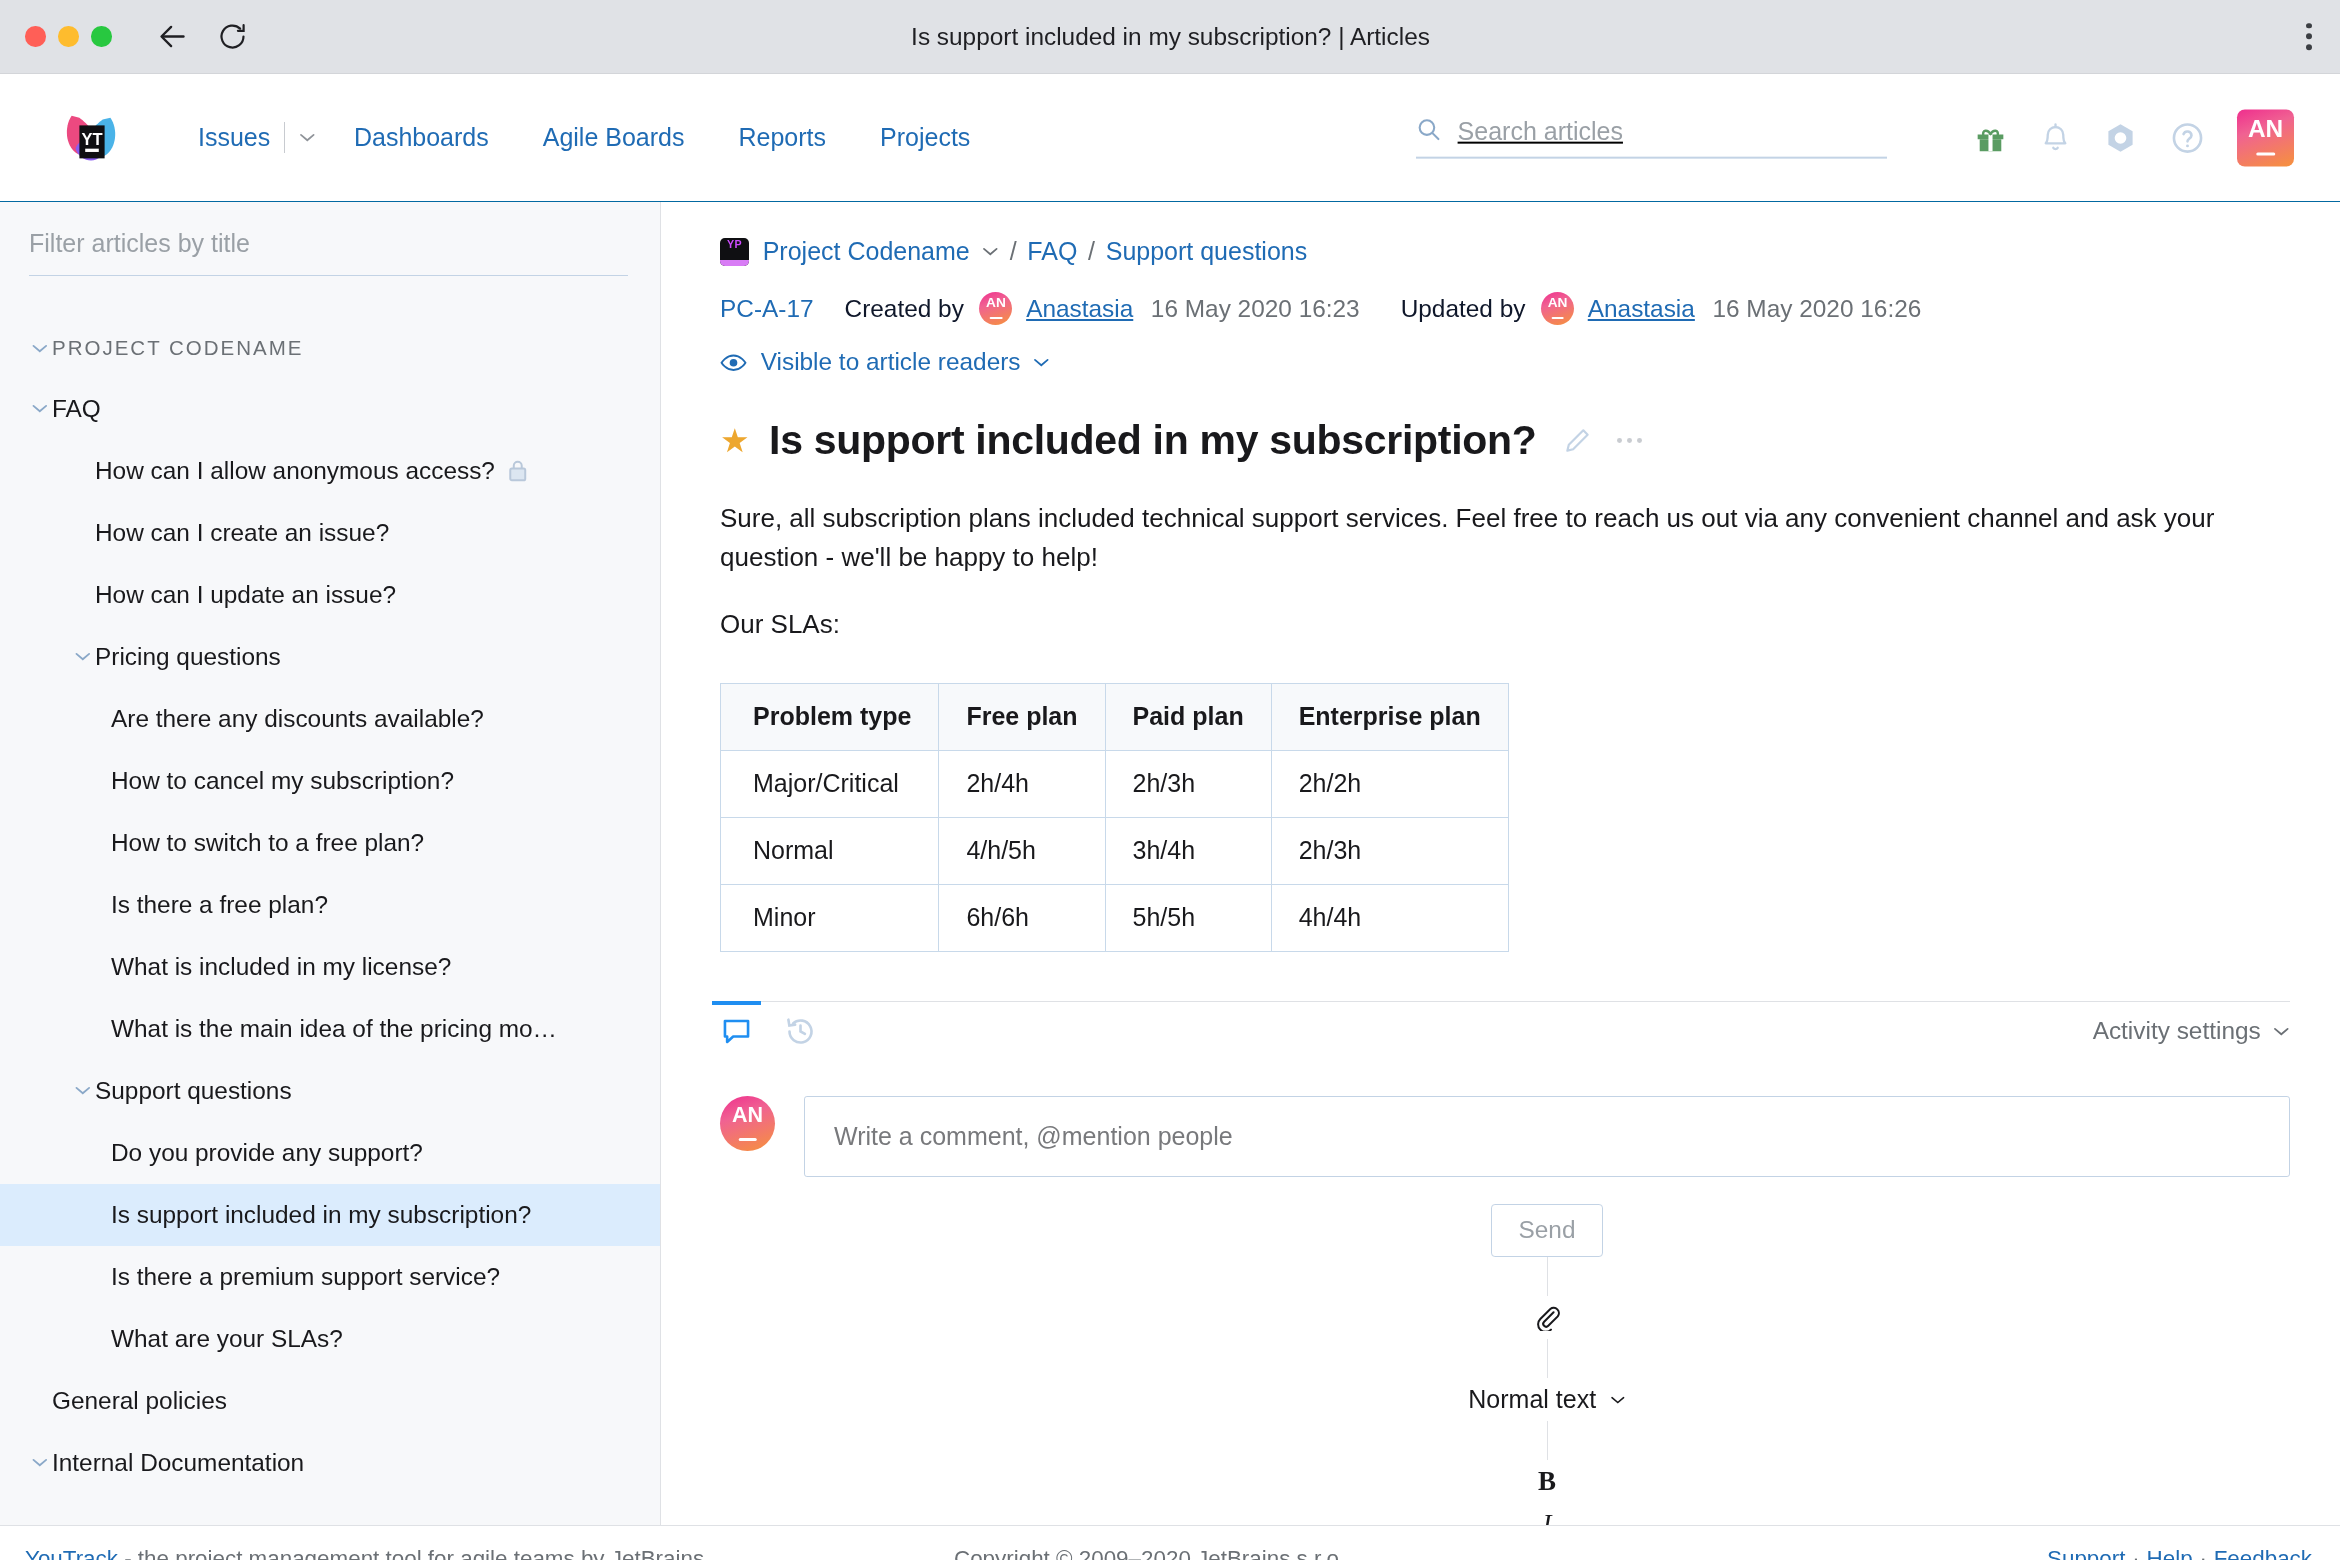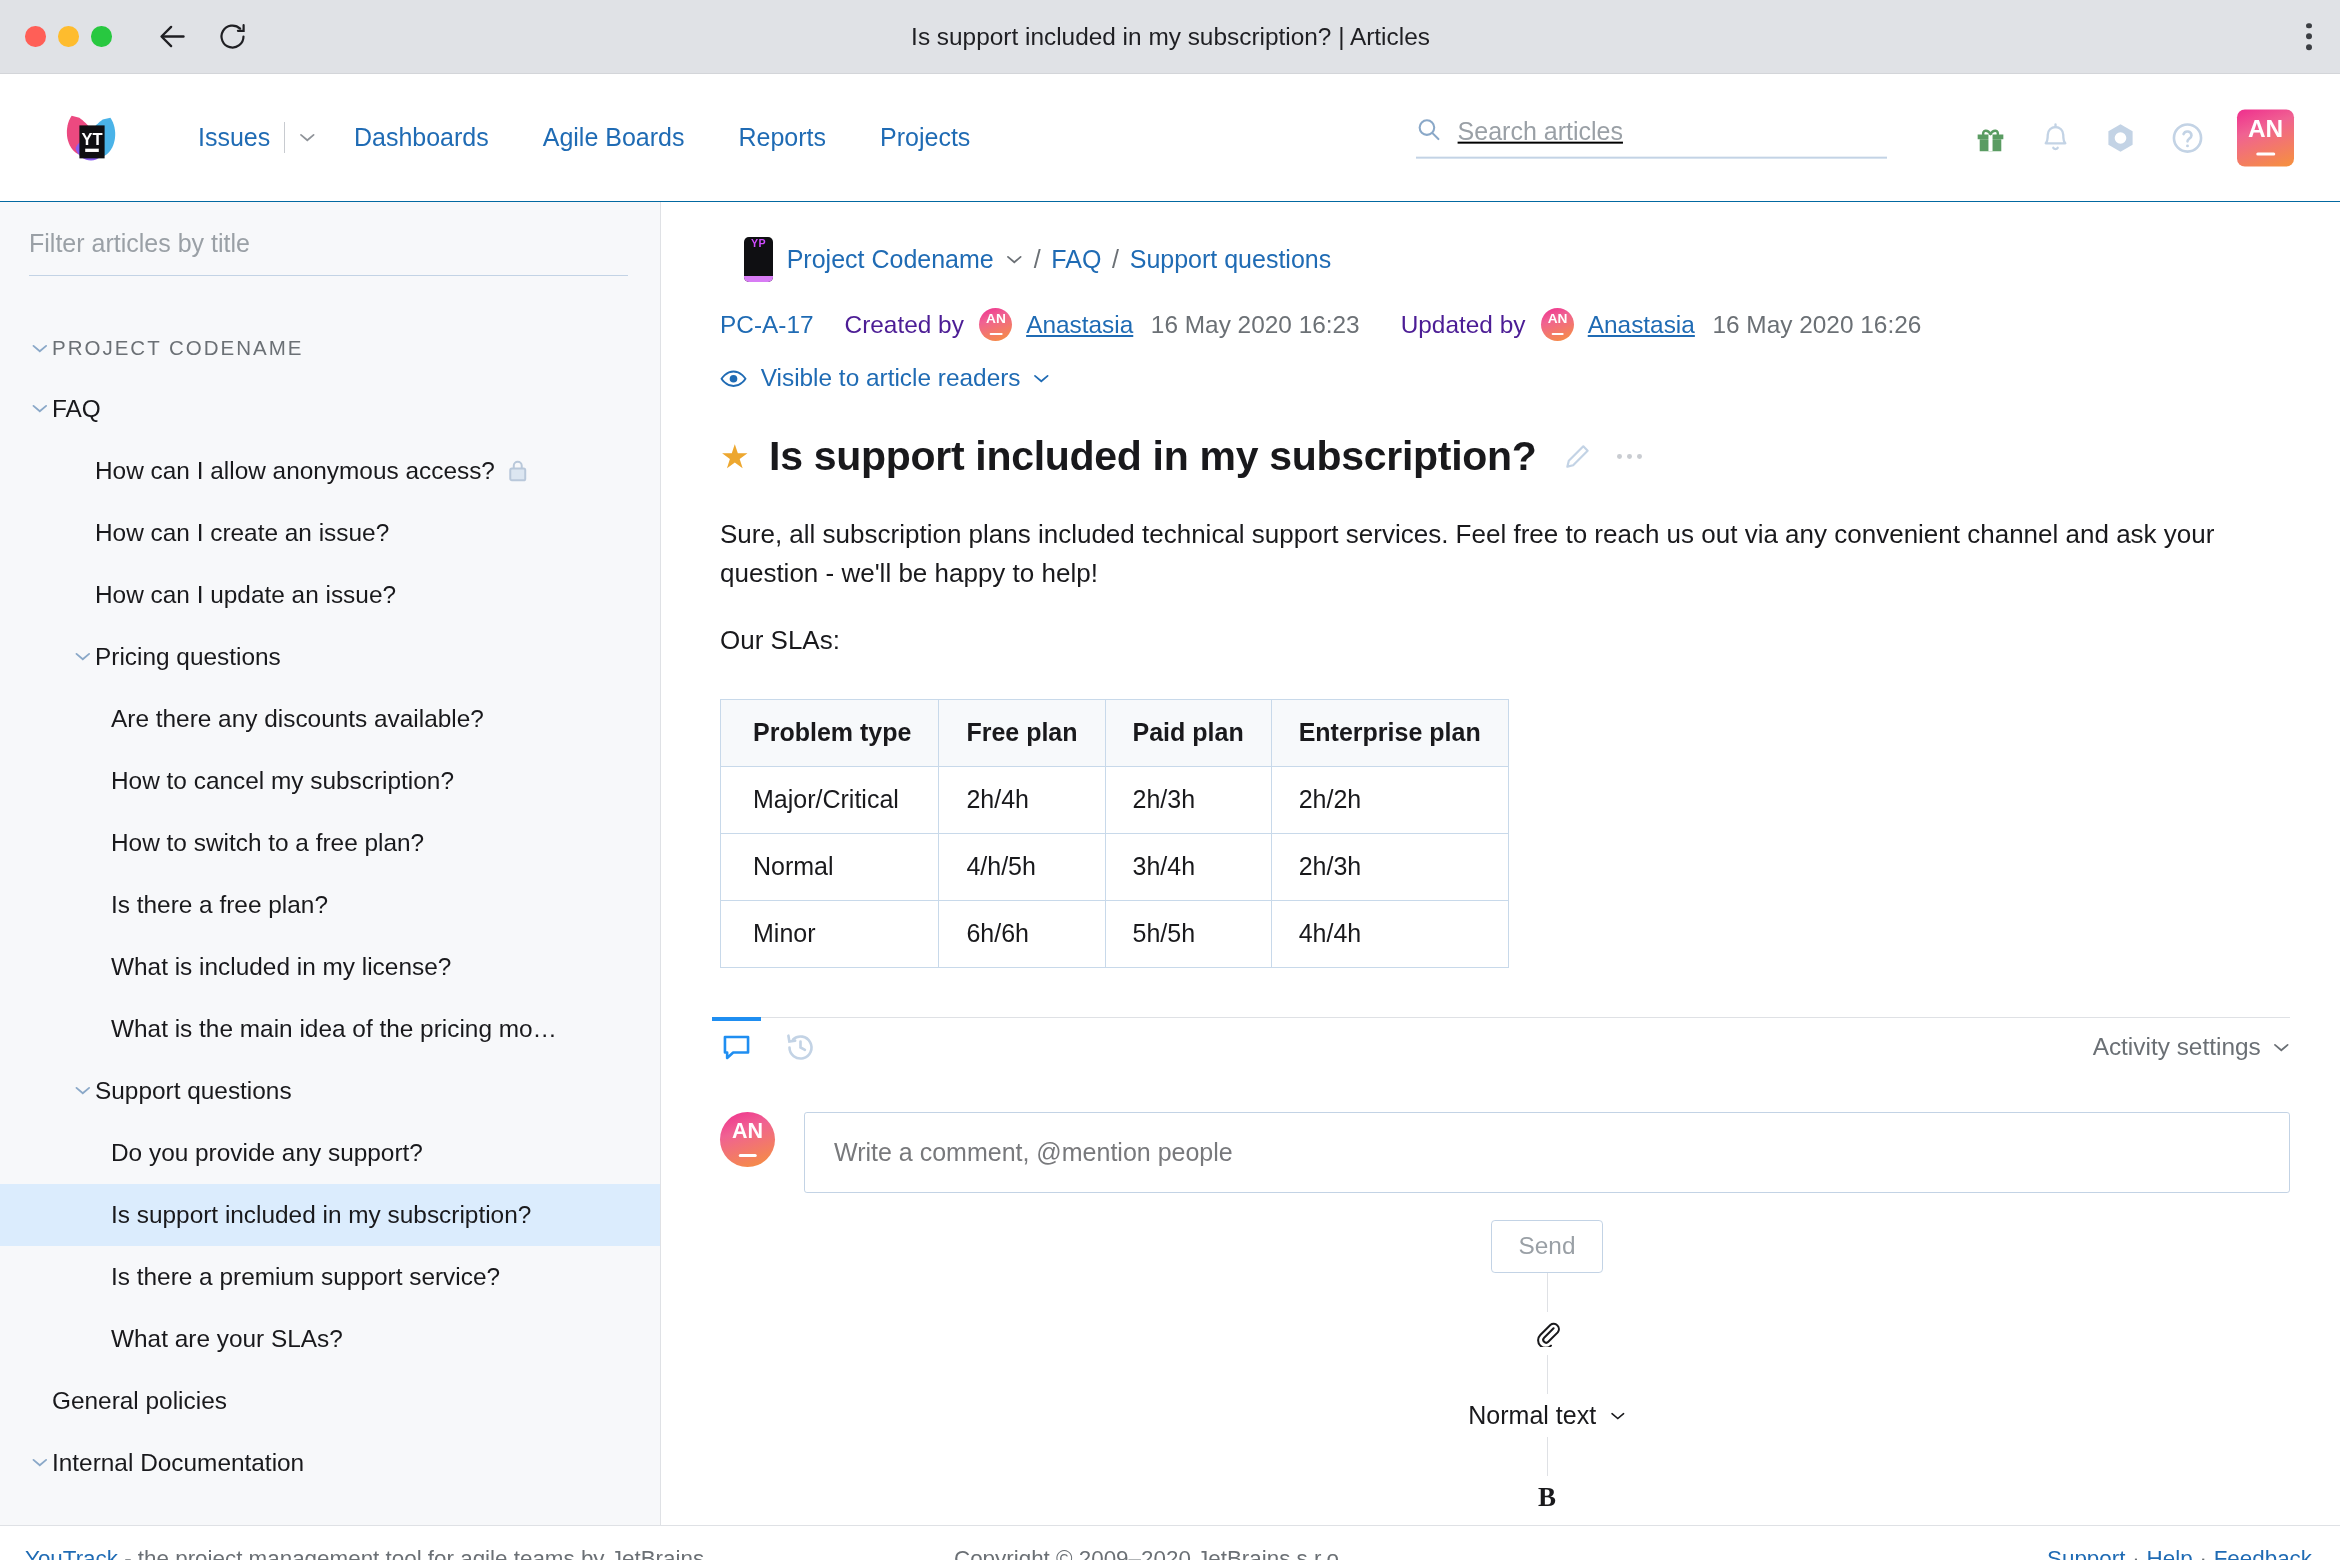--- a/index.html
+++ b/index.html
@@ -91,33 +91,33 @@
   .lvl2 { padding-left: 70px; }
   .lvl3 { padding-left: 86px; }
   .tlabel { white-space: nowrap; overflow: hidden; text-overflow: ellipsis; }
   .lockicon { margin-left: 11.7px; display: inline-flex; vertical-align: middle; }
 
   
   .main { flex: 1; padding: 35px 51px 0 59px; overflow: hidden; min-width: 0; }
 
   .breadcrumb { display: flex; align-items: center; font-size: 25px; gap: 0; }
   .proj-ico {
-    width: 29px; height: 45px; background: #0f0f12; border-radius: 4.9px;
+    width: 29px; height: 28px; background: #0f0f12; border-radius: 4.9px;
     position: relative; margin-right: 13.7px; flex-shrink: 0;
-    display: flex; align-items: flex-start; justify-content: center; overflow: hidden; margin-left: 24px;
+    display: flex; align-items: flex-start; justify-content: center; overflow: hidden;
   }
   .proj-ico b { color: #cf4bff; font-size: 10.7px; font-weight: 700; line-height: 12.7px; letter-spacing: 0.3px; }
   .proj-ico::after { content: ""; position: absolute; bottom: 0; left: 0; right: 0; height: 5.9px; background: #d87cf5; }
   .breadcrumb a { color: #1f6bb4; text-decoration: none; }
   .bc-sep { color: #6b7075; margin: 0 10.7px; }
   .bc-chev { margin: 0 0 0 12.7px; color: #6b7075; font-size: 16.6px; }
 
   .meta-row { display: flex; align-items: center; margin-top: 26px; font-size: 24.4px; }
   .meta-id { color: #1f6bb4; font-weight: 500; margin-right: 31px; }
-  .meta-lbl { color: #4c1d95; margin-right: 15.6px; }
+  .meta-lbl { color: #0f172a; margin-right: 15.6px; }
   .mini-av {
     width: 33px; height: 33px; border-radius: 50%;
     background: linear-gradient(160deg, #ef2e8e 0%, #f06292 35%, #f6923c 100%);
     color: #fff; font-size: 13.7px; font-weight: 700;
     display: flex; align-items: flex-start; justify-content: center; padding-top: 2.9px;
     margin-right: 13.7px; position: relative; flex-shrink: 0;
   }
   .mini-av::after { content: ""; position: absolute; bottom: 5.9px; left: 50%; transform: translateX(-50%);
                     width: 12.7px; height: 2px; background: #fff; border-radius: 1px; }
   .meta-user { color: #1f6bb4; margin-right: 17.6px; }

